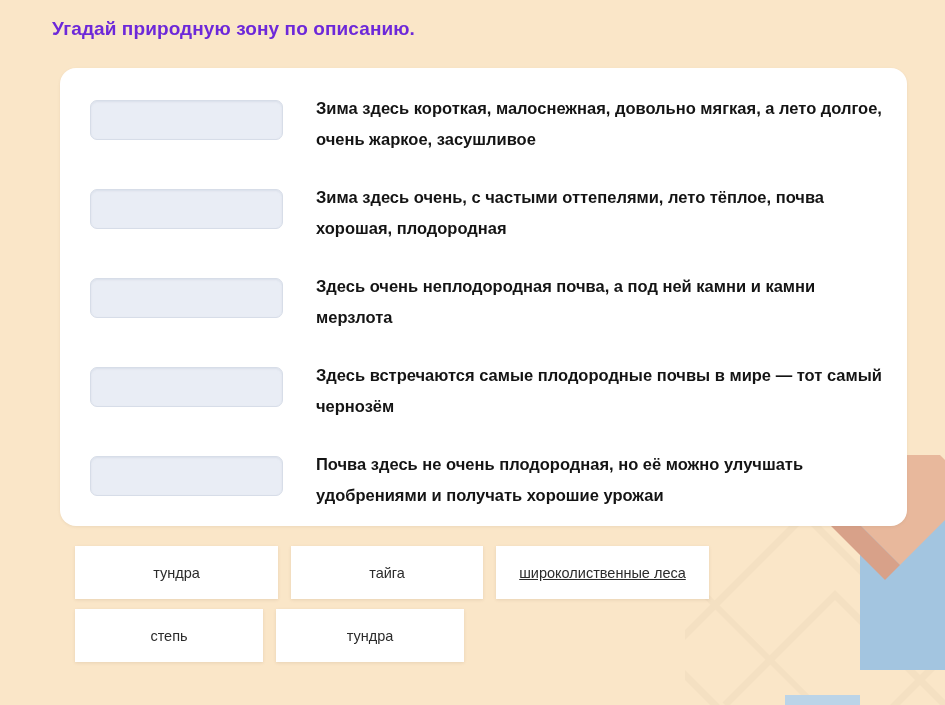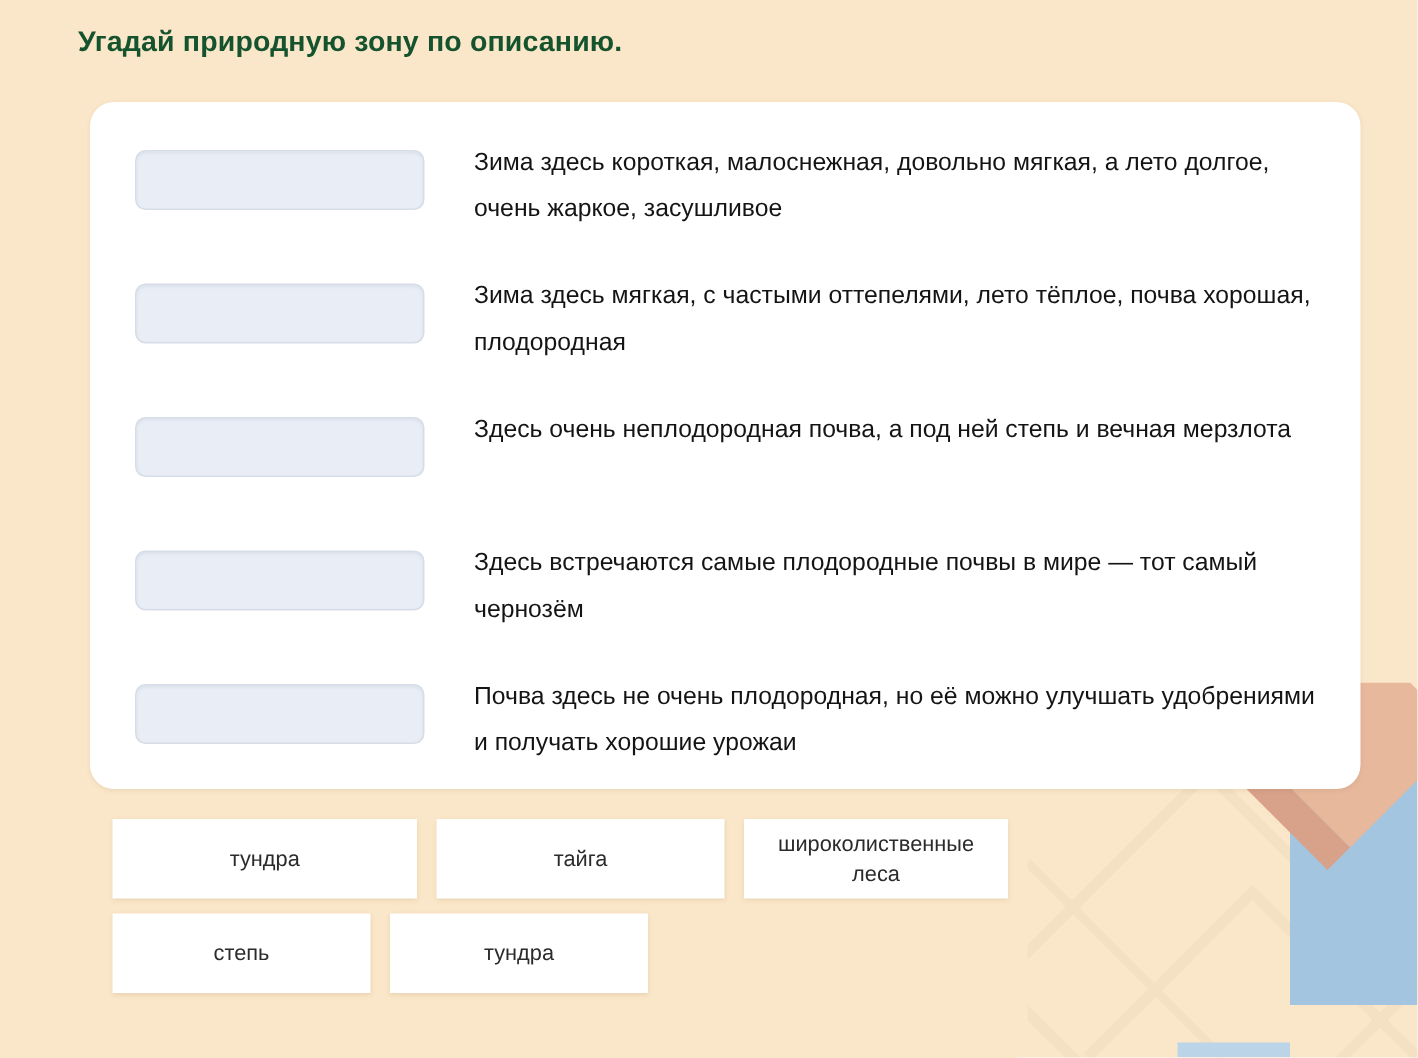--- a/index.html
+++ b/index.html
@@ -28,21 +28,21 @@
   }
   .decor svg { display: block; }
 
   
   .page-title {
     position: absolute;
     left: 52px;
     top: 18px;
     font-size: 19px;
     font-weight: bold;
-    color: #14532d;
+    color: #6d28d9;
     letter-spacing: 0.1px;
   }
 
   
   .card {
     position: absolute;
     left: 60px;
     top: 68px;
     width: 847px;
     height: 458px;
@@ -75,21 +75,21 @@
     border-radius: 7px;
     box-shadow: inset 0 1px 2px rgba(150,160,185,0.18);
   }
 
   .desc {
     flex: 1 1 auto;
     margin-left: 33px;
     margin-right: 24px;
     padding-top: 5px;
     font-size: 16.5px;
-    font-weight: normal;
+    font-weight: bold;
     line-height: 31px;
     color: #141414;
     max-width: 570px;
   }
 
   
   .chip-area {
     position: absolute;
     left: 75px;
     top: 546px;
@@ -111,22 +111,22 @@
     justify-content: center;
     text-align: center;
     line-height: 20px;
     padding: 6px 10px;
     min-height: 53px;
     cursor: pointer;
     user-select: none;
   }
   .chip.w-wide  { width: 203px; }
   .chip.w-mid   { width: 192px; }
-  .chip.w-multi { width: 176px; }
-  .chip.w-small { width: 172px; text-align: center; }
+  .chip.w-multi { width: 213px; text-decoration: underline; }
+  .chip.w-small { width: 188px; text-align: center; }
 </style>
 </head>
 <body>
 
 <div class="decor">
   <svg width="260" height="250" viewBox="0 0 260 250" xmlns="http://www.w3.org/2000/svg">
     <g>
       <path d="M-20 200 L120 60 L260 200 L120 340 Z" fill="none" stroke="#F4E0C2" stroke-width="7"></path>
       <path d="M40 250 L150 140 L260 250" fill="none" stroke="#F4E0C2" stroke-width="7"></path>
       <path d="M0 120 L130 250" fill="none" stroke="#F4E0C2" stroke-width="6"></path>
@@ -147,26 +147,26 @@
 <div class="card">
   <div class="rows">
 
     <div class="row">
       <div class="dropzone" placeholder=""></div>
       <div class="desc">Зима здесь короткая, малоснежная, довольно мягкая, а лето долгое, очень жаркое, засушливое</div>
     </div>
 
     <div class="row">
       <div class="dropzone" placeholder=""></div>
-      <div class="desc">Зима здесь мягкая, с частыми оттепелями, лето тёплое, почва хорошая, плодородная</div>
+      <div class="desc">Зима здесь очень, с частыми оттепелями, лето тёплое, почва хорошая, плодородная</div>
     </div>
 
     <div class="row">
       <div class="dropzone" placeholder=""></div>
-      <div class="desc">Здесь очень неплодородная почва, а под ней степь и вечная мерзлота</div>
+      <div class="desc">Здесь очень неплодородная почва, а под ней камни и камни мерзлота</div>
     </div>
 
     <div class="row">
       <div class="dropzone" placeholder=""></div>
       <div class="desc">Здесь встречаются самые плодородные почвы в мире — тот самый чернозём</div>
     </div>
 
     <div class="row">
       <div class="dropzone" placeholder=""></div>
       <div class="desc">Почва здесь не очень плодородная, но её можно улучшать удобрениями и получать хорошие урожаи</div>

